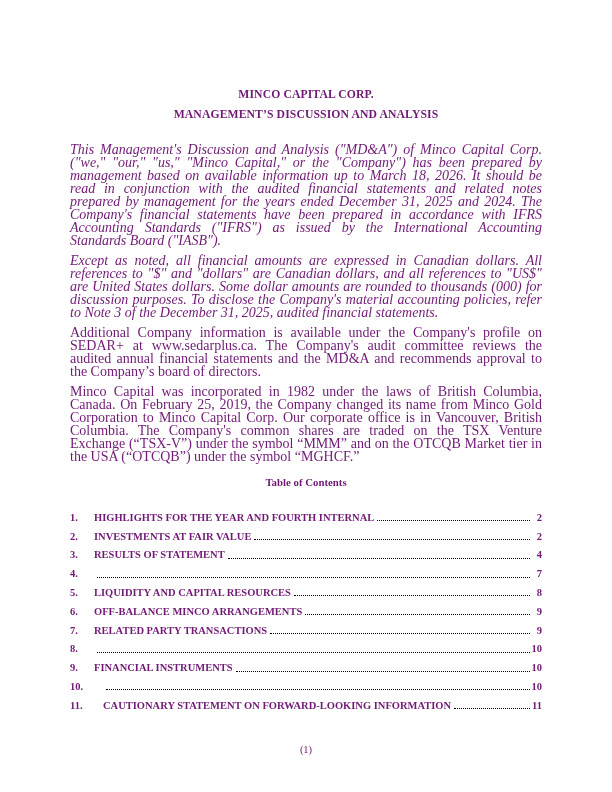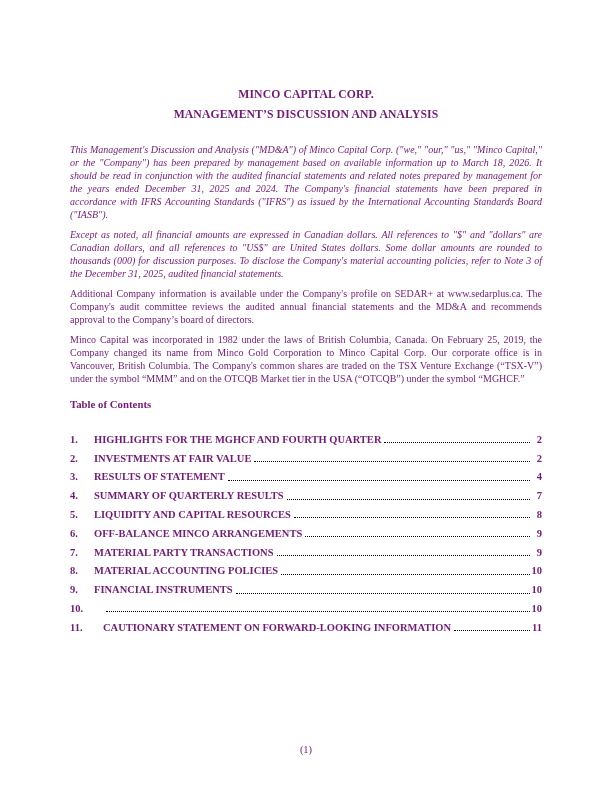--- a/index.html
+++ b/index.html
@@ -24,33 +24,34 @@
     margin-bottom: 22px;
   }
   .title-line {
     font-weight: bold;
     font-size: 11.7px;
     line-height: 13px;
     margin-bottom: 6.8px;
     letter-spacing: 0.1px;
   }
   .body-text .para {
-    font-size: 10px;
+    font-size: 14px;
     line-height: 13px;
     text-align: justify;
     margin: 0 0 7px 0;
   }
   .para.italic {
     font-style: italic;
   }
   .toc-heading {
     font-size: 10.8px;
     font-weight: bold;
     margin: 13px 0 22px 0;
     line-height: 13px;
+    text-align: center;
   }
   .toc {
     margin: 0;
   }
   .toc-item {
     display: flex;
     align-items: flex-end;
     font-weight: bold;
     font-size: 10.5px;
     line-height: 13px;
@@ -104,70 +105,68 @@
     <p class="para">Additional Company information is available under the Company's profile on SEDAR+ at www.sedarplus.ca. The Company's audit committee reviews the audited annual financial statements and the MD&amp;A and recommends approval to the Company’s board of directors.</p>
     <p class="para">Minco Capital was incorporated in 1982 under the laws of British Columbia, Canada. On February 25, 2019, the Company changed its name from Minco Gold Corporation to Minco Capital Corp. Our corporate office is in Vancouver, British Columbia. The Company's common shares are traded on the TSX Venture Exchange (“TSX-V”) under the symbol “MMM” and on the OTCQB Market tier in the USA (“OTCQB”) under the symbol “MGHCF.”</p>
   </section>
 
   <h2 class="toc-heading">Table of Contents</h2>
 
   <nav class="toc">
 
     <div class="toc-item">
       <span class="toc-num">1.</span>
-      <span class="toc-label">HIGHLIGHTS FOR THE MGHCF AND FOURTH QUARTER</span>
+      <span class="toc-label">HIGHLIGHTS FOR THE YEAR AND FOURTH INTERNAL</span>
       <span class="toc-dots"></span>
       <span class="toc-page">2</span>
     </div>
 
     <div class="toc-item">
       <span class="toc-num">2.</span>
       <span class="toc-label">INVESTMENTS AT FAIR VALUE</span>
       <span class="toc-dots"></span>
       <span class="toc-page">2</span>
     </div>
 
     <div class="toc-item">
       <span class="toc-num">3.</span>
       <span class="toc-label">RESULTS OF STATEMENT</span>
       <span class="toc-dots"></span>
       <span class="toc-page">4</span>
     </div>
 
     <div class="toc-item">
       <span class="toc-num">4.</span>
-      <span class="toc-label">SUMMARY OF QUARTERLY RESULTS</span>
       <span class="toc-dots"></span>
       <span class="toc-page">7</span>
     </div>
 
     <div class="toc-item">
       <span class="toc-num">5.</span>
       <span class="toc-label">LIQUIDITY AND CAPITAL RESOURCES</span>
       <span class="toc-dots"></span>
       <span class="toc-page">8</span>
     </div>
 
     <div class="toc-item">
       <span class="toc-num">6.</span>
       <span class="toc-label">OFF-BALANCE MINCO ARRANGEMENTS</span>
       <span class="toc-dots"></span>
       <span class="toc-page">9</span>
     </div>
 
     <div class="toc-item">
       <span class="toc-num">7.</span>
-      <span class="toc-label">MATERIAL PARTY TRANSACTIONS</span>
+      <span class="toc-label">RELATED PARTY TRANSACTIONS</span>
       <span class="toc-dots"></span>
       <span class="toc-page">9</span>
     </div>
 
     <div class="toc-item">
       <span class="toc-num">8.</span>
-      <span class="toc-label">MATERIAL ACCOUNTING POLICIES</span>
       <span class="toc-dots"></span>
       <span class="toc-page">10</span>
     </div>
 
     <div class="toc-item">
       <span class="toc-num">9.</span>
       <span class="toc-label">FINANCIAL INSTRUMENTS</span>
       <span class="toc-dots"></span>
       <span class="toc-page">10</span>
     </div>

